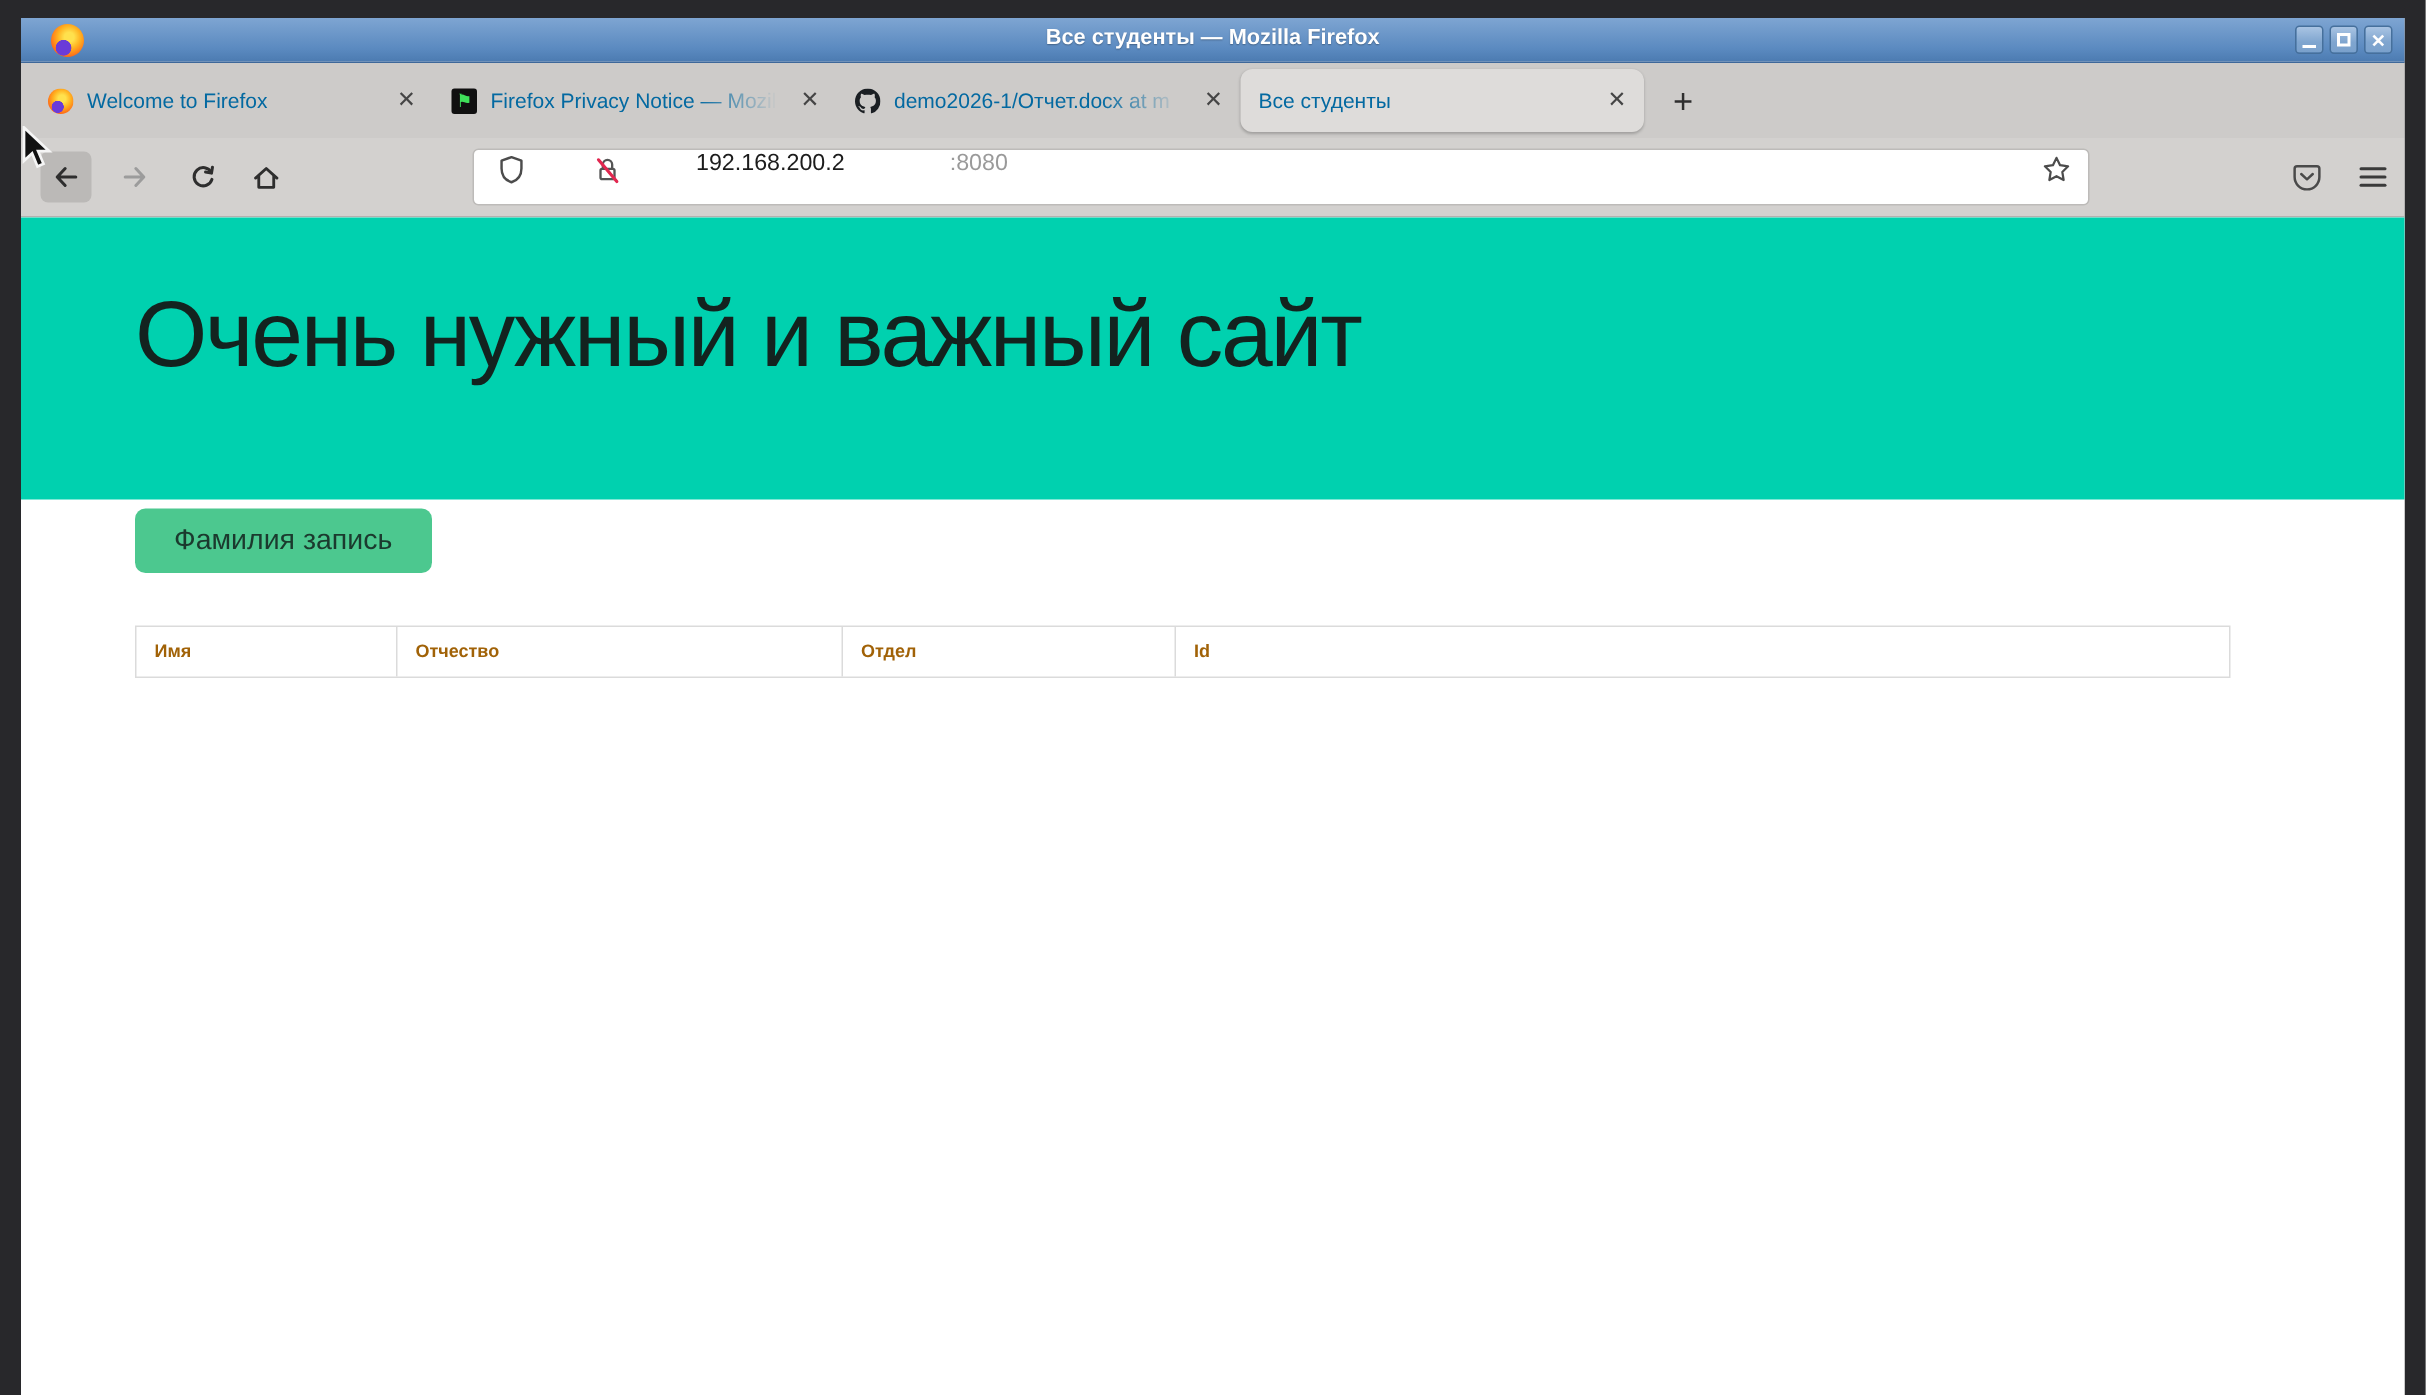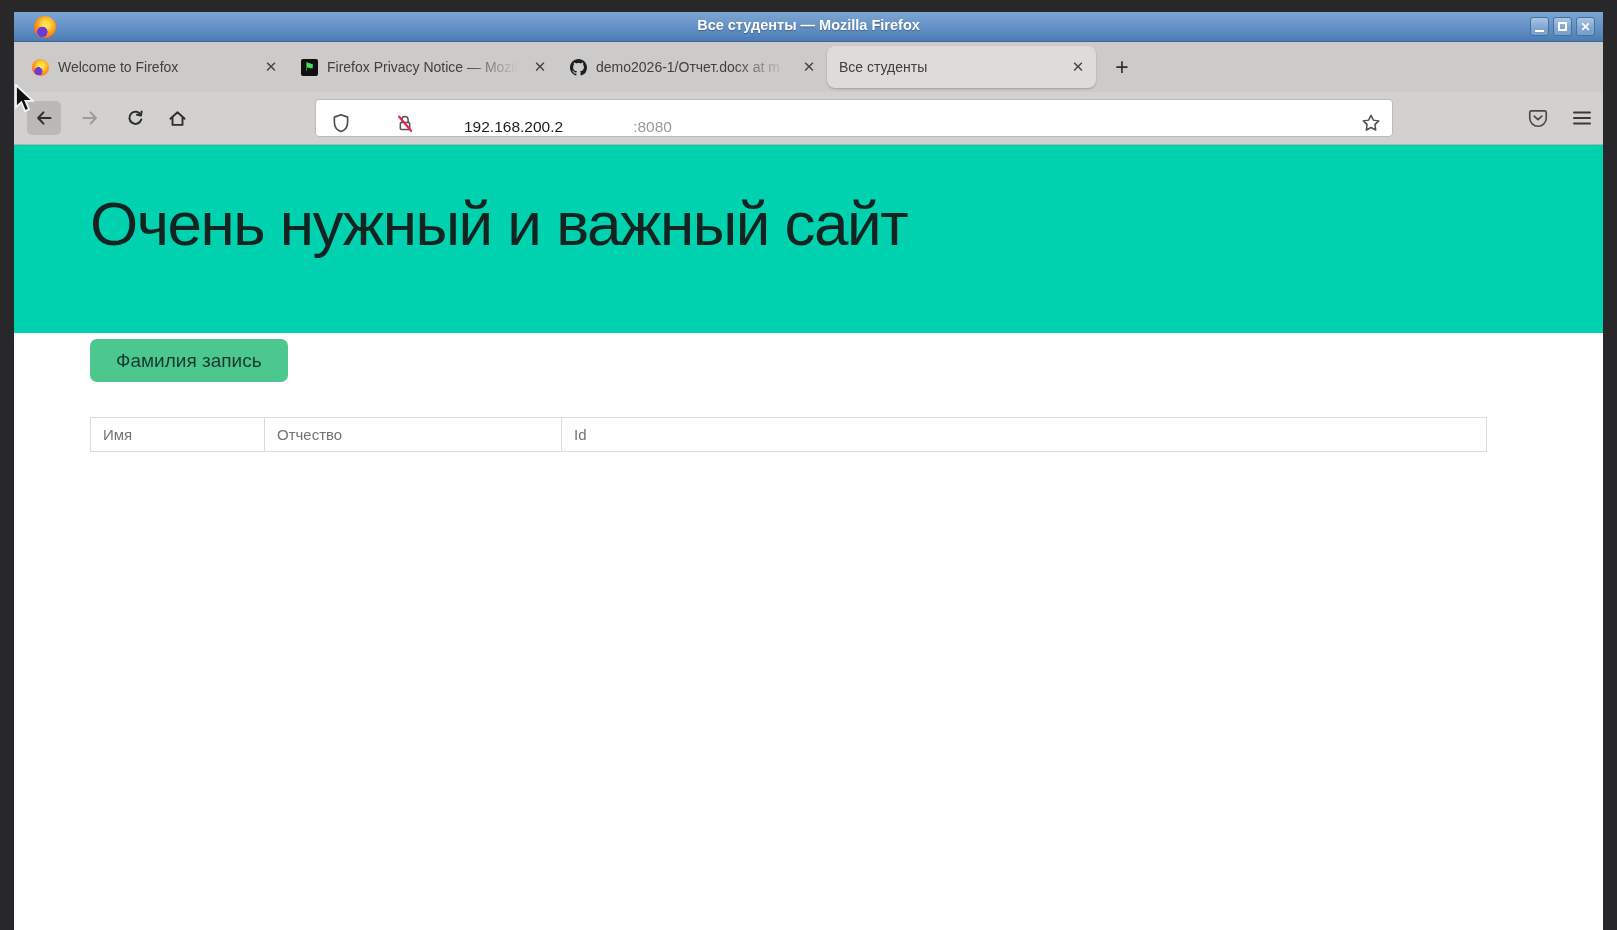--- a/index.html
+++ b/index.html
@@ -31,39 +31,39 @@
     display:flex; align-items:center; padding-left:6px; }
   .tab { position:relative; height:42px; width:269px; border-radius:8px; display:flex;
     align-items:center; padding:0 8px 0 12px; flex:none; }
   .tab.active { background:#dedcda; box-shadow:0 1px 2px rgba(0,0,0,.22); }
   .favicon { width:17px; height:17px; margin-right:9px; flex:none; }
   .fav-ff { border-radius:50%;
     background: radial-gradient(circle at 38% 72%, #6a3bd8 0 24%, rgba(0,0,0,0) 26%),
                 radial-gradient(circle at 55% 40%, #ffe14d 0 18%, #ffb321 42%, #ff6a17 72%, #e0216a 100%); }
   .fav-flag { background:#101010; border-radius:2px; color:#3fe05a; font-size:12px;
     display:flex; align-items:center; justify-content:center; line-height:1; }
-  .tab-label { font-size:14px; color:#404040; white-space:nowrap; overflow:hidden; flex:1; }
+  .tab-label { font-size:14px; color:#0369a1; white-space:nowrap; overflow:hidden; flex:1; }
   .tab-label.fade { -webkit-mask-image:linear-gradient(to right,#000 70%,transparent 97%);
                     mask-image:linear-gradient(to right,#000 70%,transparent 97%); }
   .tab-close { flex:none; margin-left:6px; width:20px; height:20px; text-align:center; line-height:19px;
     color:#454545; font-size:15px; border-radius:4px; }
   .newtab { width:32px; height:32px; margin-left:10px; display:flex; align-items:center;
     justify-content:center; font-size:23px; color:#2e2e2e; border-radius:4px; }
 
   
   .navbar { position:absolute; top:80px; left:0; right:0; height:53px; background:#d3d1cf;
     border-bottom:1px solid #b3b1af; }
   .navbtn { position:absolute; top:9px; width:34px; height:34px; border-radius:5px;
     display:flex; align-items:center; justify-content:center; }
   .navbtn.back { left:13px; background:#bbb9b7; }
   .navbtn.forward { left:59px; }
   .navbtn.reload { left:104px; }
   .navbtn.home { left:146px; }
   .urlbar { position:absolute; left:301px; top:7px; width:1078px; height:38px; background:#fff;
-    border:1px solid #bdbbb9; border-radius:4px; display:flex; align-items:flex-end;
+    border:1px solid #bdbbb9; border-radius:4px; display:flex; align-items:flex-start;
     padding:0 8px 0 12px;gap:38px; }
   .id-icon { flex:none; display:flex; align-items:center; justify-content:center;
     width:26px; height:26px; }
   .host { font-size:15.5px; color:#1c1c1c; margin-left:8px; }
   .port { font-size:15.5px; color:#9a9a9a;margin-left:32px; }
   .u-spacer { flex:1; }
   .pocket { position:absolute; left:1507px; top:9px; width:34px; height:34px;
     display:flex; align-items:center; justify-content:center; }
   .menu { position:absolute; left:1551px; top:9px; width:34px; height:34px;
     display:flex; align-items:center; justify-content:center; }
@@ -71,22 +71,22 @@
   
   .content { position:absolute; top:133px; left:0; right:0; bottom:0; background:#fff; }
   .hero { height:188px; background:#00d1af; position:relative; }
   .hero h1 { position:absolute; left:76px; top:48px; font-size:62px; font-weight:normal;
     color:#13231f; letter-spacing:-1.5px; line-height:1; white-space:nowrap; }
   .add-btn { position:absolute; left:76px; top:194px; height:43px; padding:0 26px;
     background:#4cc88f; border:none; border-radius:7px; font-family:inherit;
     font-size:19px; color:#1b3a2e; cursor:pointer; }
   .table { position:absolute; left:76px; top:272px; width:1397px; display:flex;
     border:1px solid #dbdbdb; background:#fff; }
-  .th { height:33px; line-height:33px; padding-left:12px; font-weight:normal; font-size:15px;
-    color:#737373; border-right:1px solid #dbdbdb; white-space:nowrap; overflow:hidden; }
+  .th { height:33px; line-height:33px; padding-left:12px; font-weight:bold; font-size:12px;
+    color:#a16207; border-right:1px solid #dbdbdb; white-space:nowrap; overflow:hidden; }
   .th:last-child { border-right:none; flex:1; }
   .w0{width:174px}.w1{width:297px}.w2{width:297px}.w3{width:222px}.w4{width:106px}
 
   .cursor { position:absolute; left:14px; top:84px; pointer-events:none; }
   svg { display:block; }
 </style>
 </head>
 <body>
 
 <div class="screen">
@@ -199,20 +199,21 @@
     </div>
 
     <div class="content">
       <div class="hero">
         <h1>Очень нужный и важный сайт</h1>
       </div>
       <button class="add-btn">Фамилия запись</button>
       <div class="table">
         <div class="th w0">Имя</div>
         <div class="th w2">Отчество</div>
+        <div class="th w3">Отдел</div>
         <div class="th w4">Id</div>
       </div>
     </div>
   </div>
 
   <div class="cursor">
     <svg width="26" height="30" viewBox="0 0 13 15">
         <path d="M1 0.5 L1 11.6 L3.7 9.1 L5.5 13.5 L7.5 12.6 L5.7 8.4 L9.4 8.4 Z" fill="#111" stroke="#f5f5f5" stroke-width="0.9"></path>
       </svg>
   </div>

